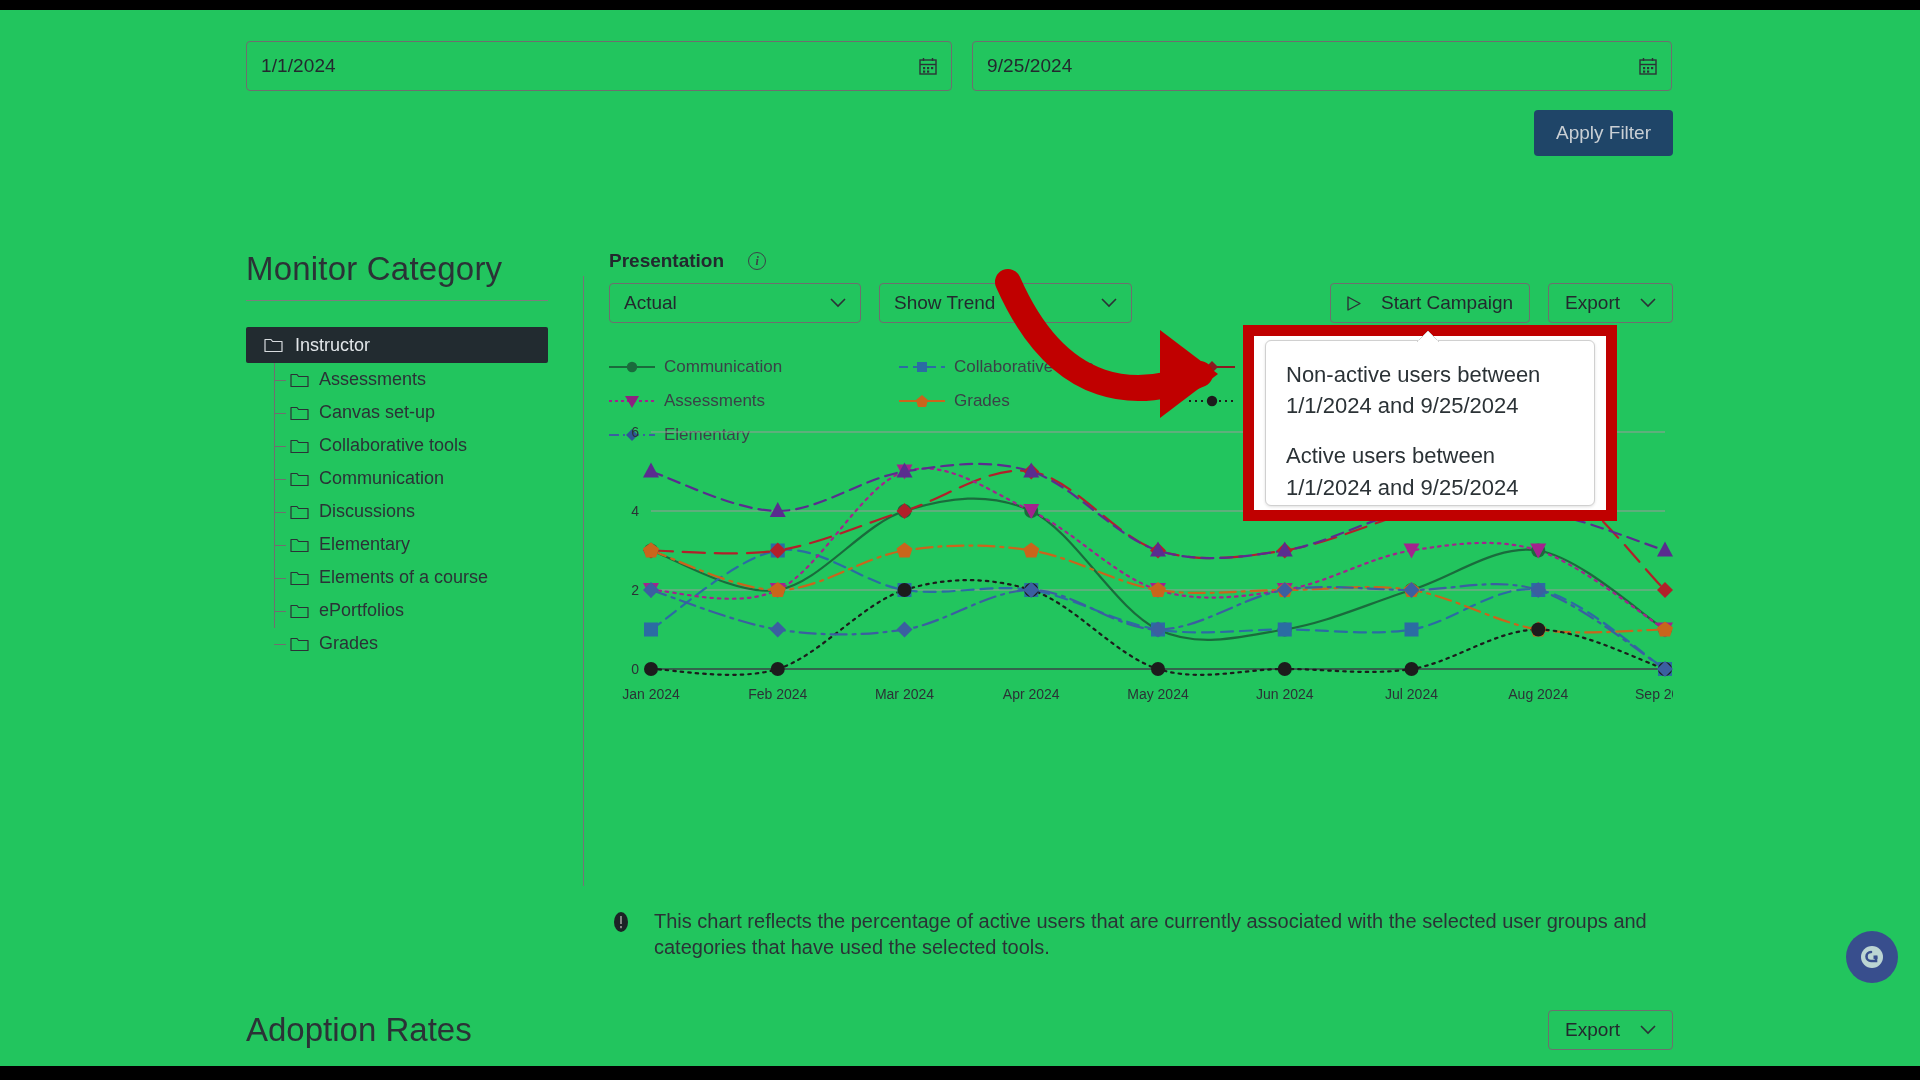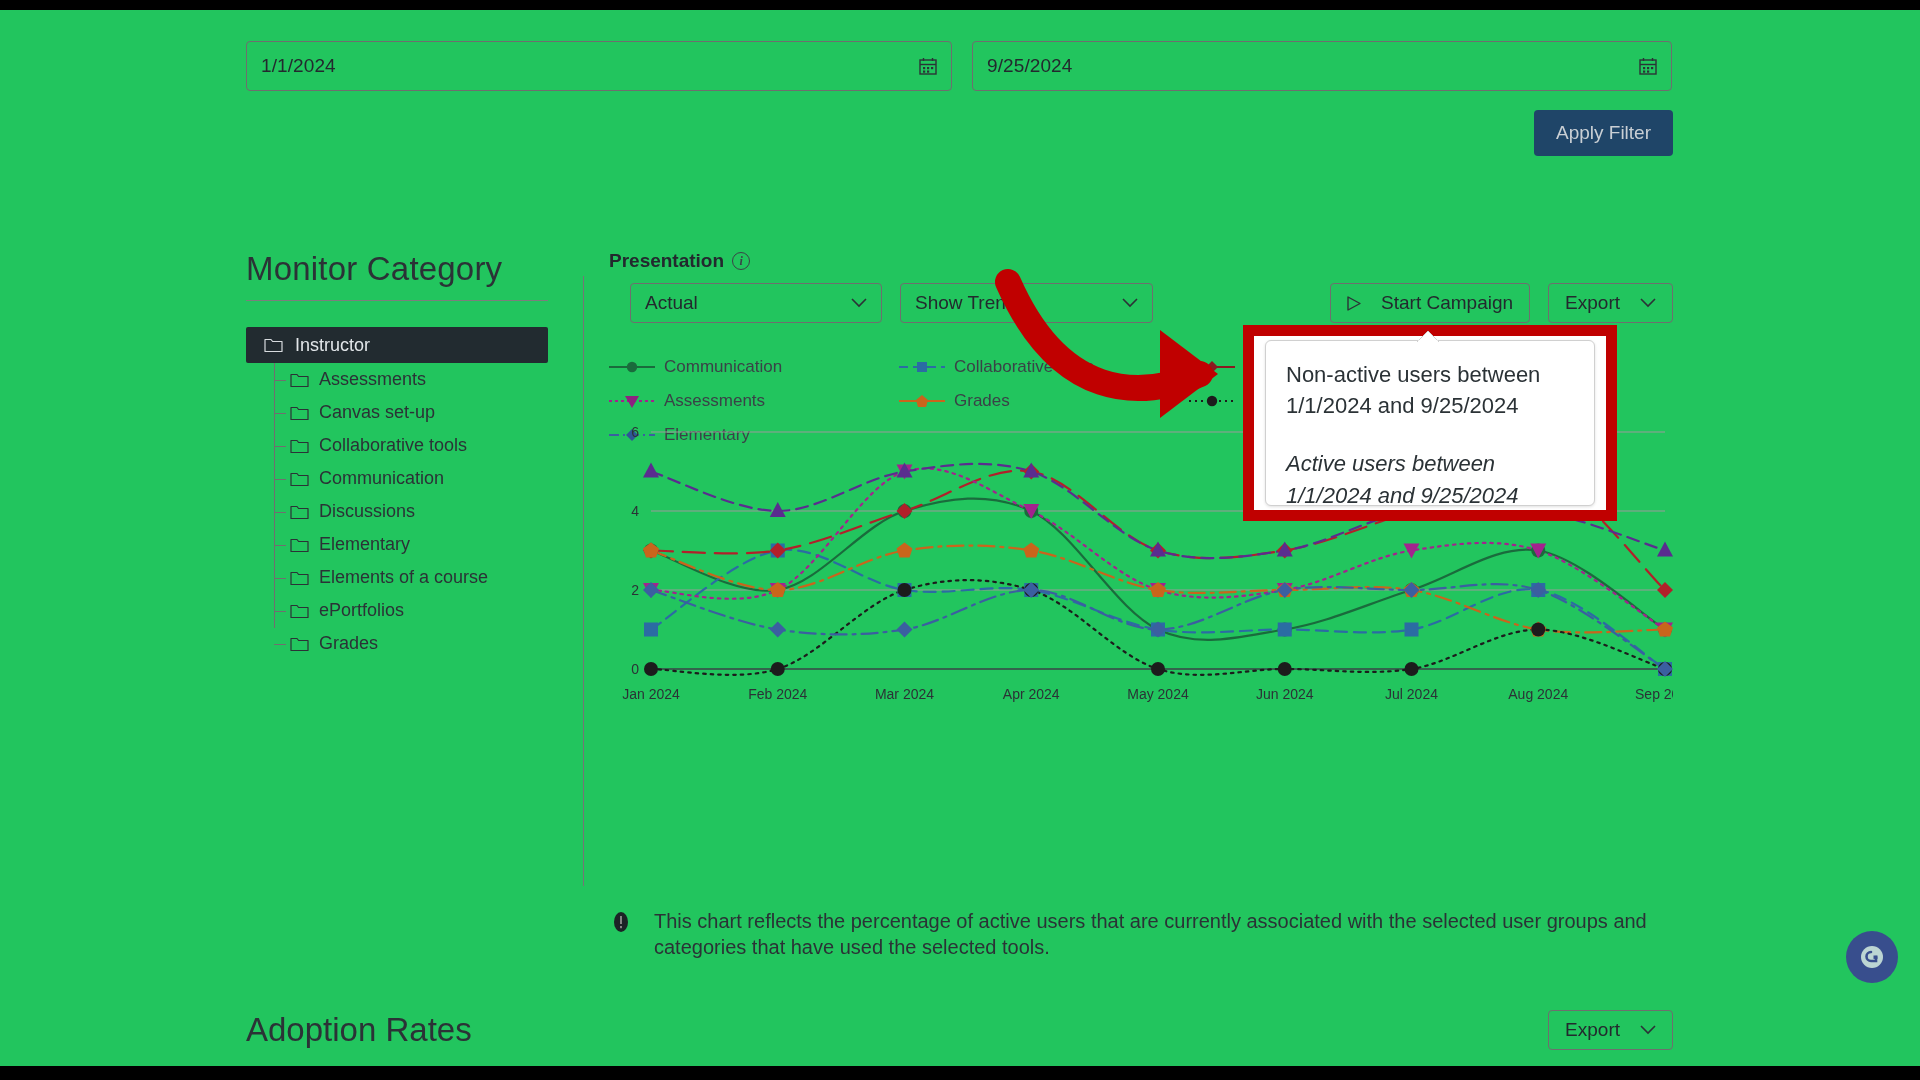--- a/index.html
+++ b/index.html
@@ -97,39 +97,39 @@
     content: ""; position: absolute;
     left: 28px; top: 50%; width: 12px; height: 1px;
     background: #6f6f6f;
   }
   .folder { width: 19px; height: 16px; flex: 0 0 auto; display:block; }
 
   
   .panel { flex: 1; padding-left: 25px; position: relative; }
   .pres-label {
     font-size: 19px; font-weight: bold; color: #23292e;
-    display: flex; align-items: center; gap: 8px;
+    display: flex; align-items: center; gap: 24px;
     margin-bottom: 11px;
   }
   .info-circle {
     width: 18px; height: 18px; border: 1.4px solid #3a4247;
     border-radius: 50%; display: inline-flex;
     align-items: center; justify-content: center;
     font-size: 12px; font-style: italic; font-weight: bold;
     color: #3a4247; font-family: "Liberation Serif", serif;
     line-height: 1;
   }
   .ctrl-row { display: flex; align-items: center; gap: 18px; }
   .select-box {
     height: 40px; border: 1px solid #6e6e6e; border-radius: 4px;
     display: flex; align-items: center; justify-content: space-between;
     padding: 0 14px; font-size: 19px; color: #23292e;
     background: transparent;
   }
-  .select-box.w1 { width: 252px; margin-left: 21px; }
+  .select-box.w1 { width: 252px; }
   .select-box.w2 { width: 253px; }
   .chev { width: 16px; height: 10px; flex: 0 0 auto; }
   .spacer { flex: 1; }
   .btn-outline {
     height: 40px; border: 1px solid #6e6e6e; border-radius: 4px;
     display: flex; align-items: center; gap: 20px;
     padding: 0 16px; font-size: 19px; color: #23292e;
     background: transparent; cursor: pointer;
     font-family: "Liberation Sans", sans-serif;
   }
@@ -189,21 +189,21 @@
   }
   .tooltip-card {
     position: absolute; left: 1265px; top: 340px;
     width: 330px; height: 166px;
     background: #fff; border: 1px solid #d0d0d0;
     border-radius: 6px;
     padding: 18px 20px;
     box-shadow: 0 1px 3px rgba(0,0,0,.12);
   }
   .tooltip-card p { font-size: 22px; line-height: 1.42; color: #2b3236; }
-  .tooltip-card p + p { margin-top: 27px; font-style: italic; }
+  .tooltip-card p + p { margin-top: 19px; }
   .tip-notch {
     position: absolute; left: 1417px; top: 331px;
     width: 22px; height: 11px;
   }
 </style>
 </head>
 <body>
 
 <div id="page">
 

